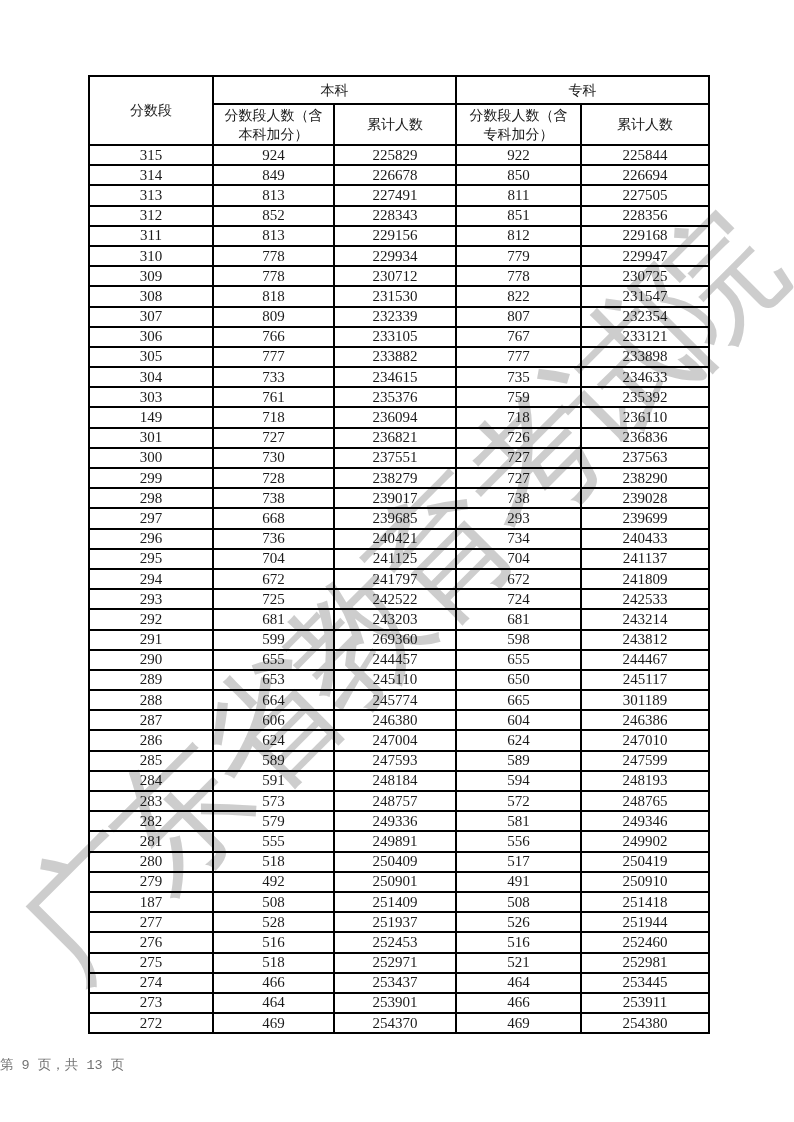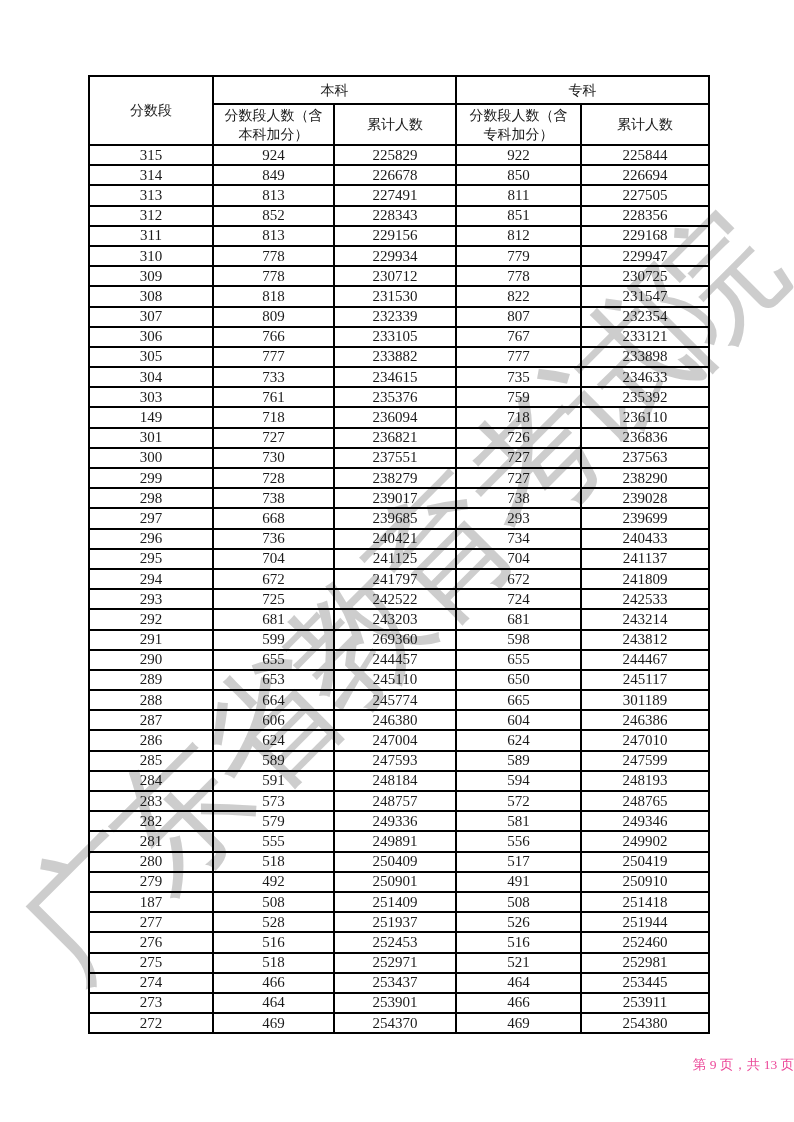--- a/index.html
+++ b/index.html
@@ -62,24 +62,24 @@
     font-family: "Liberation Serif", "DejaVu Serif", serif;
     font-size: 15px;
     color: #1a1a1a;
     line-height: 1;
   }
   .footer {
     position: absolute;
     left: 0;
     top: 1056px;
     width: 794px;
-    text-align: right;
-    font-family: Liberation Serif, serif;
+    text-align: left;
+    font-family: Liberation Mono, monospace;
     font-size: 13.5px;
-    color: #ec4899;
+    color: #737373;
     z-index: 1;
   }
 </style>
 </head>
 <body>
 
 <div class="page">
 
   <div class="watermark">广东省教育考试院</div>
 

